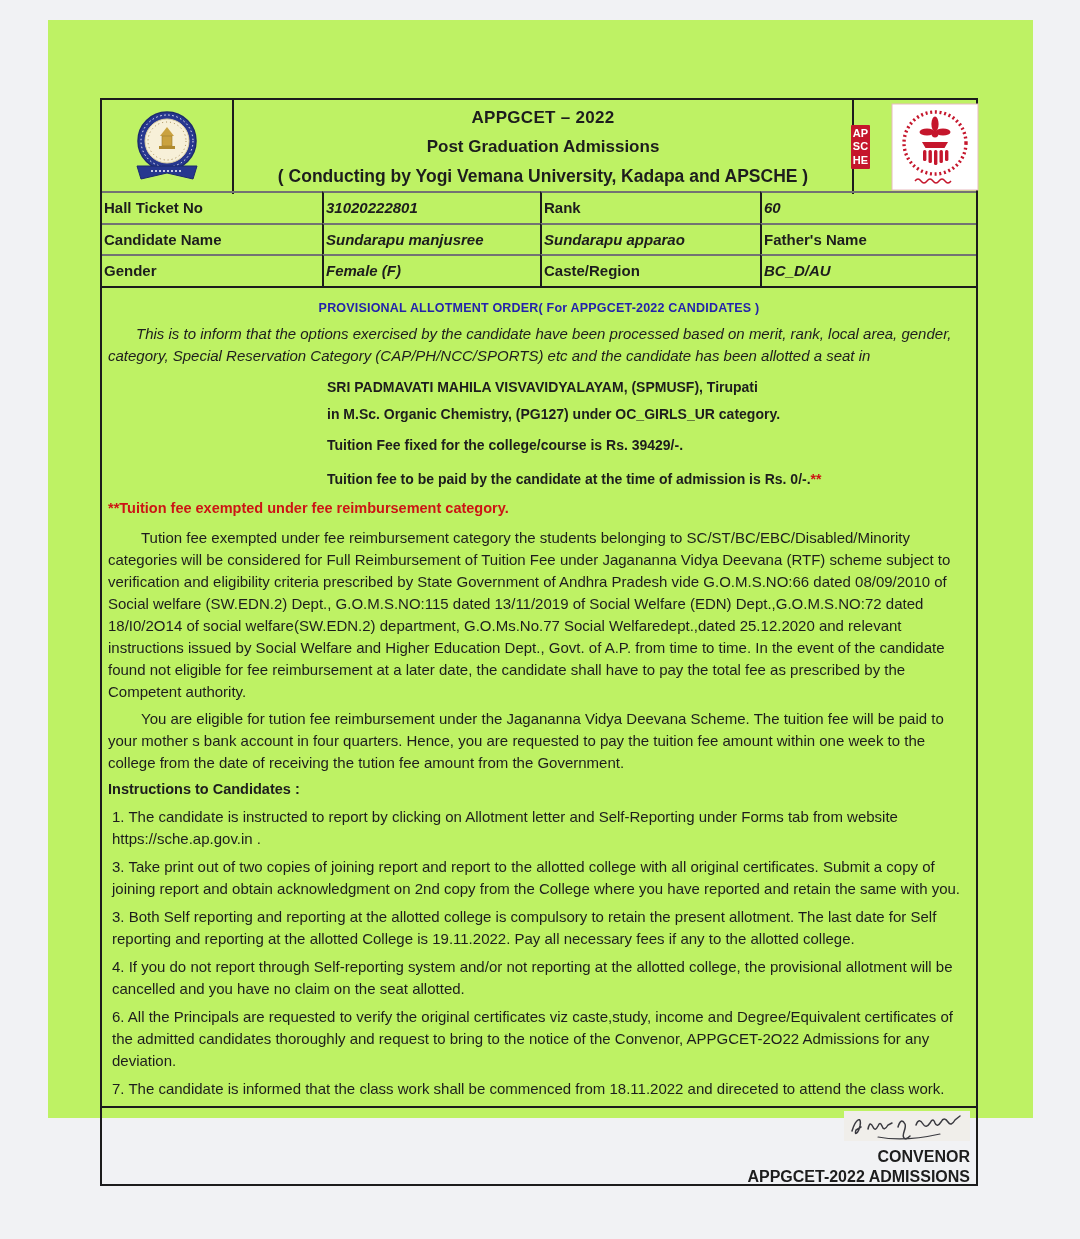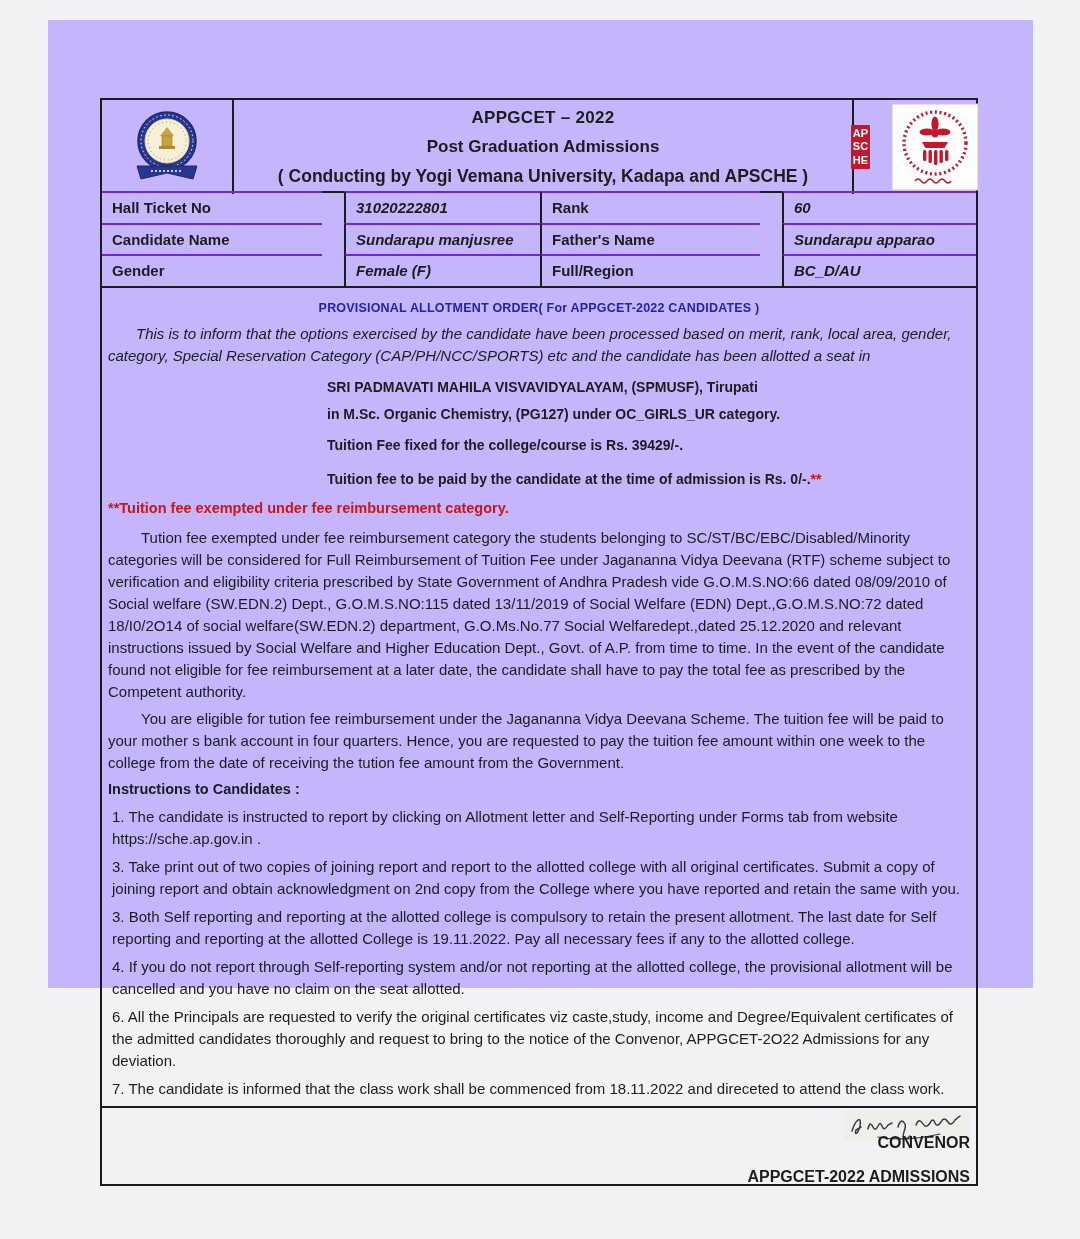--- a/index.html
+++ b/index.html
@@ -6,22 +6,22 @@
   html,body { width:1080px; height:1239px; }
   body {
     background:#f1f2f4;
     font-family:"Liberation Sans", sans-serif;
     color:#1d1d1d;
     position:relative;
     overflow:hidden;
   }
   .page {
     position:absolute; left:48px; top:20px;
-    width:985px; height:968px;
-    background:#c4b5fd;
+    width:985px; height:1098px;
+    background:#bef264;
   }
   .doc {
     position:absolute; left:52px; top:78px;
     width:878px;
   }
   
   .hdr-row {
     display:grid; grid-template-columns:130px 1fr 122px;
     border:2px solid #1c1c1c;
     height:95px;
@@ -42,25 +42,25 @@
   }
   
   .info-grid {
     display:grid;
     grid-template-columns:220px 218px 220px auto;
     margin-top:-2px;
     border-left:2px solid #1c1c1c; border-right:2px solid #1c1c1c;
   }
   .info-cell {
     height:31.5px; display:flex; align-items:center;
-    border-top:2px solid #6d28d9;
-    padding-left:10px; font-size:15px; overflow:hidden; white-space:nowrap;
+    border-top:2px solid #737373;
+    padding-left:2px; font-size:15px; overflow:hidden; white-space:nowrap;
   }
   .info-label { font-weight:bold; }
-  .info-value { font-style:italic; font-weight:600; border-left:2px solid #1c1c1c;margin-left:22px; }
+  .info-value { font-style:italic; font-weight:600; border-left:2px solid #1c1c1c; }
   .info-label.inner { border-left:2px solid #1c1c1c; }
   
   .body-cell {
     border:2px solid #1c1c1c; border-bottom:none; margin-top:-0px;
     border-top:2px solid #1c1c1c;
     padding:0 6px 6px 6px;
     font-size:15px; line-height:22px;
   }
   .blue-heading {
     color:#2323ab; font-weight:bold; font-size:12.5px;
@@ -77,21 +77,21 @@
   .para2 { text-indent:33px; margin-top:8px; }
   .para3 { text-indent:33px; margin-top:5px; }
   .instr-head { font-weight:bold; font-size:14.5px; margin-top:4px; }
   .instr-item { margin-top:6px; padding-left:4px; }
   
   .sig-row {
     border:2px solid #1c1c1c; margin-top:0px;
     height:80px; position:relative;
   }
   .sig-img { position:absolute; right:4px; top:1px; }
-  .sig-line1 { position:absolute; right:6px; top:26px; font-weight:bold; font-size:16px; }
+  .sig-line1 { position:absolute; right:6px; top:40px; font-weight:bold; font-size:16px; }
   .sig-line2 { position:absolute; right:6px; top:60px; font-weight:bold; font-size:16px; }
 </style>
 </head>
 <body>
 
 <div class="page">
   <div class="doc">
 
     <div class="hdr-row">
       <div class="hdr-cell">
@@ -135,26 +135,26 @@
     </div>
 
     <div class="info-grid">
       <div class="info-cell info-label">Hall Ticket No</div>
       <div class="info-cell info-value">31020222801</div>
       <div class="info-cell info-label inner">Rank</div>
       <div class="info-cell info-value">60</div>
 
       <div class="info-cell info-label">Candidate Name</div>
       <div class="info-cell info-value">Sundarapu manjusree</div>
+      <div class="info-cell info-value">Sundarapu apparao</div>
       <div class="info-cell info-label inner">Father's Name</div>
-      <div class="info-cell info-value">Sundarapu apparao</div>
 
       <div class="info-cell info-label">Gender</div>
       <div class="info-cell info-value">Female (F)</div>
-      <div class="info-cell info-label inner">Full/Region</div>
+      <div class="info-cell info-label inner">Caste/Region</div>
       <div class="info-cell info-value">BC_D/AU</div>
     </div>
 
     <div class="body-cell">
       <div class="blue-heading">PROVISIONAL ALLOTMENT ORDER( For APPGCET-2022 CANDIDATES )</div>
       <div class="para">This is to inform that the options exercised by the candidate have been processed based on merit, rank, local area, gender, category, Special Reservation Category (CAP/PH/NCC/SPORTS) etc and the candidate has been allotted a seat in</div>
       <div class="indent-line college-line">SRI PADMAVATI MAHILA VISVAVIDYALAYAM, (SPMUSF), Tirupati</div>
       <div class="indent-line course-line">in M.Sc. Organic Chemistry, (PG127) under OC_GIRLS_UR category.</div>
       <div class="indent-line fee-fixed">Tuition Fee fixed for the college/course is Rs. 39429/-.</div>
       <div class="indent-line fee-pay"><span>Tuition fee to be paid by the candidate at the time of admission is Rs. 0/-.</span><span class="red">**</span></div>

